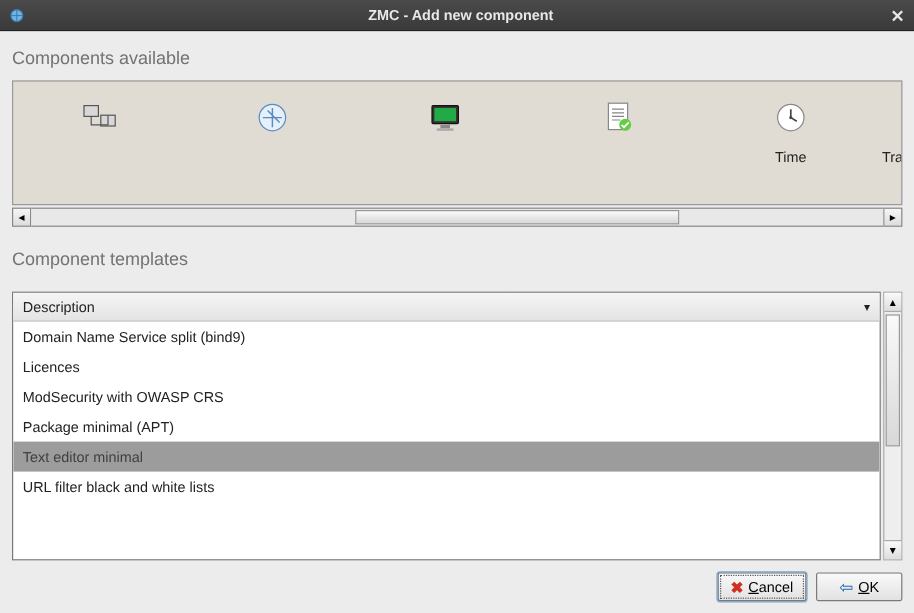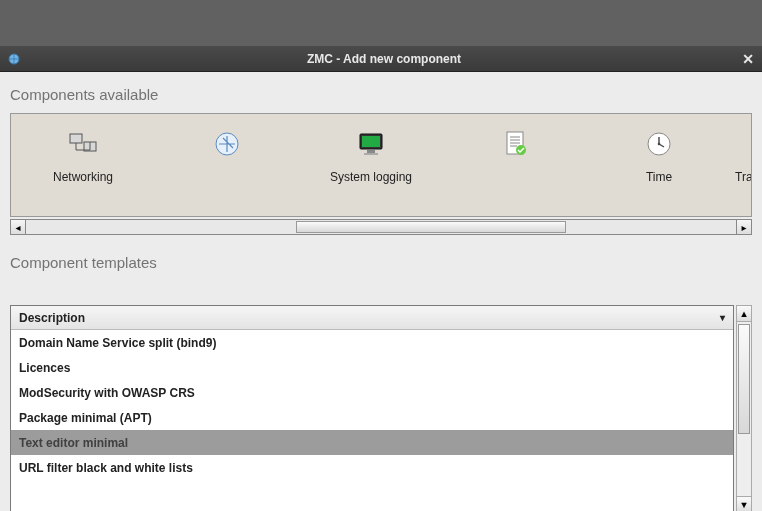--- a/index.html
+++ b/index.html
@@ -14,21 +14,20 @@
   }
   .titlebar {
     height: 26px;
     background: linear-gradient(to bottom, #4a4a4a, #3a3a3a);
     color: #e8e8e8;
     display: flex;
     align-items: center;
     padding: 0 6px;
     font-weight: bold;
     border-bottom: 1px solid #222;
-    margin-top: 46px;
   }
   .titlebar .app-icon {
     width: 16px; height: 16px;
     display:flex; align-items:center; justify-content:center;
     margin-right: 6px;
   }
   .titlebar .title { flex: 1; text-align: center; font-size: 12px; }
   .titlebar .close {
     width: 16px; height: 16px;
     display:flex; align-items:center; justify-content:center;
@@ -94,22 +93,21 @@
   .hscroll-thumb {
     position:absolute; top:1px; height:12px;
     background:linear-gradient(#fafafa,#d8d8d8);
     border:1px solid #999;
     left: 270px; width: 270px;
   }
   .templates-box {
     flex:1;
     position:relative;
     display:flex;
-    margin-top:24px;
-    font-weight:bold;
+    margin-top:8px;
   }
   .templates-inner {
     flex:1;
     border:1px solid #7a7a7a;
     background:#fff;
     overflow:hidden;
     display:flex; flex-direction:column;
   }
   .templates-header {
     height:24px;
@@ -199,42 +197,40 @@
     <div class="components-row">
 
       <div class="comp-item">
         <div class="comp-icon">
           <svg width="32" height="32" viewBox="0 0 32 32">
               <rect x="3" y="6" width="12" height="9" fill="#d8d8d8" stroke="#555"></rect>
               <rect x="17" y="14" width="12" height="9" fill="#d8d8d8" stroke="#555"></rect>
               <path d="M9 15 L9 22 L23 22 L23 14" fill="none" stroke="#555"></path>
             </svg>
         </div>
-        <div class="comp-label">Networking</div>
       </div>
 
       <div class="comp-item">
         <div class="comp-icon">
           <svg width="32" height="32" viewBox="0 0 32 32">
               <circle cx="16" cy="16" r="11" fill="#e6f0fa" stroke="#5a8ac0"></circle>
               <path d="M12 10 L22 20 M16 8 L16 24 M8 16 L24 16" stroke="#5a8ac0" stroke-width="1.2"></path>
             </svg>
         </div>
       </div>
 
       <div class="comp-item">
         <div class="comp-icon">
           <svg width="32" height="32" viewBox="0 0 32 32">
               <rect x="5" y="6" width="22" height="15" rx="1" fill="#333" stroke="#111"></rect>
               <rect x="7" y="8" width="18" height="11" fill="#2a4"></rect>
               <rect x="12" y="22" width="8" height="3" fill="#888"></rect>
               <rect x="9" y="25" width="14" height="2" fill="#aaa"></rect>
             </svg>
         </div>
-        <div class="comp-label">System logging</div>
       </div>
 
       <div class="comp-item selected">
         <div class="comp-icon">
           <svg width="32" height="32" viewBox="0 0 32 32">
               <rect x="8" y="4" width="16" height="22" fill="#fff" stroke="#888"></rect>
               <path d="M11 9h10M11 12h10M11 15h10M11 18h7" stroke="#888"></path>
               <circle cx="22" cy="22" r="5" fill="#6c4"></circle>
               <path d="M19 22l2 2 4-4" stroke="#fff" stroke-width="1.5" fill="none"></path>
             </svg>

